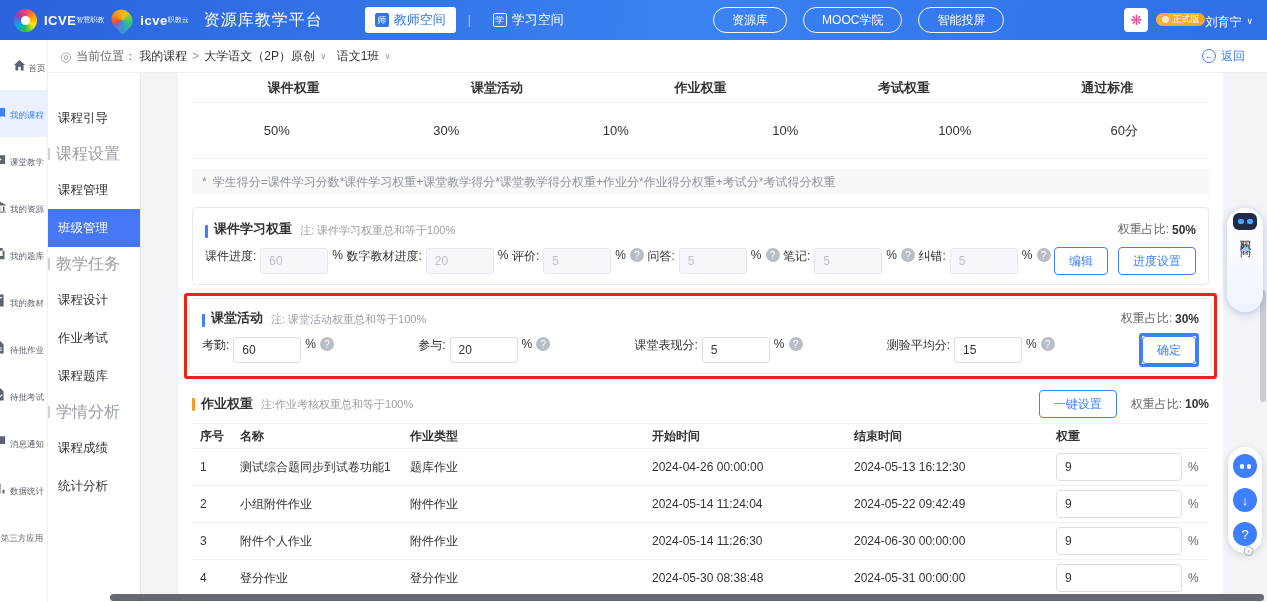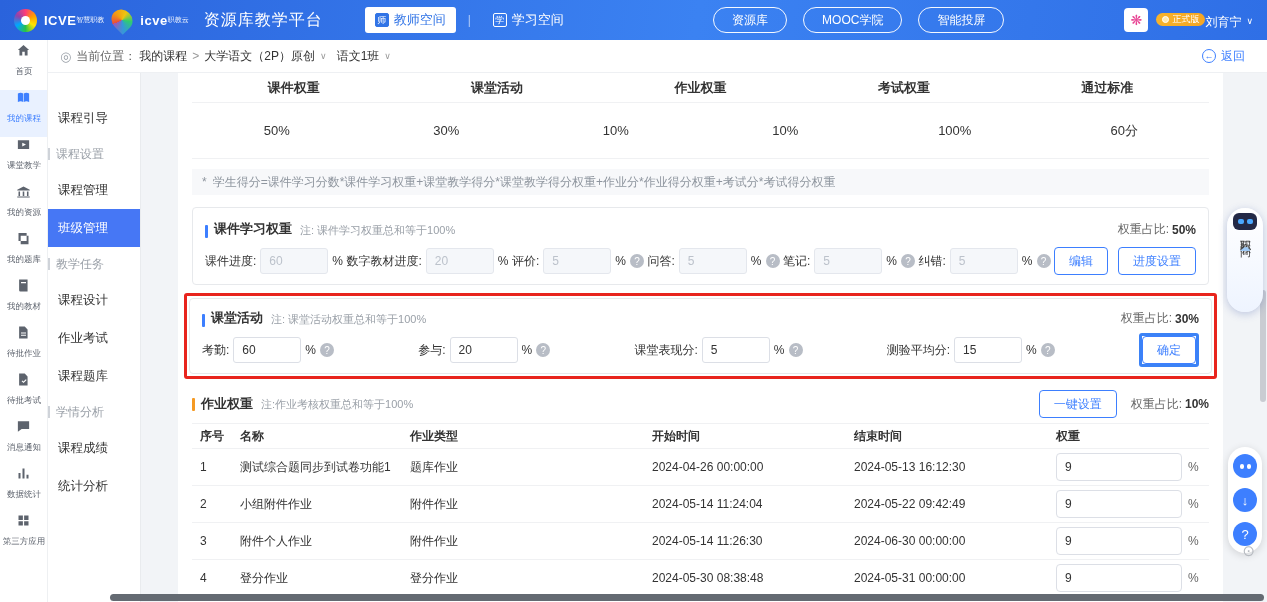--- a/index.html
+++ b/index.html
@@ -49,32 +49,32 @@
   .crumb-item{color:#333;margin:0 3px;cursor:pointer}
   .crumb-sep{color:#999;margin:0 2px}
   .crumb-chev{color:#999;font-size:9px;margin-left:2px}
   .back-link{margin-left:auto;color:#3d7fff;display:flex;align-items:center;gap:5px;cursor:pointer}
   .back-circ{width:14px;height:14px;border:1px solid #3d7fff;border-radius:50%;display:inline-flex;
     align-items:center;justify-content:center;font-size:9px}
 
   
   .rail{position:absolute;top:40px;left:0;bottom:0;width:48px;background:#fff;
     border-right:1px solid #eef0f2;z-index:6;padding-top:3px}
-  .rail-item{display:flex;flex-direction:column;align-items:center;justify-content:flex-start;
+  .rail-item{display:flex;flex-direction:row;align-items:center;justify-content:flex-end;
     height:47px;color:#5d636d;cursor:pointer}
   .rail-item svg{width:15px;height:15px;fill:currentColor}
   .rail-item .lbl{font-size:10px;margin-top:3px;transform:scale(.85);white-space:nowrap}
   .rail-item.active{color:#3d7fff;background:#e9f1ff}
 
   
   .submenu{position:absolute;top:73px;left:36px;bottom:0;width:105px;background:#fff;
     border-right:1px solid #e9ebee;padding-top:26px;z-index:5}
   .sub-item{height:38px;line-height:38px;padding-left:22px;font-size:12.5px;color:#333;cursor:pointer}
   .sub-item.active{background:#4677f5;color:#fff}
-  .sub-section{height:34px;display:flex;align-items:center;padding-left:12px;color:#9aa0a8;font-size:12px}
+  .sub-section{height:34px;display:flex;align-items:center;padding-left:12px;color:#9aa0a8;font-size:16px}
   .sub-section::before{content:"";width:2px;height:12px;background:#cfd3d9;margin-right:6px}
 
   
   .card{position:absolute;top:73px;left:178px;width:1045px;bottom:0;background:#fff;
     padding:0 14px;overflow:hidden;z-index:4}
   .sum-head{display:flex;height:30px;align-items:center;border-bottom:1px solid #f0f1f3}
   .sum-head .cell{flex:1;text-align:center;font-weight:bold;font-size:13px;color:#333}
   .sum-vals{display:flex;height:56px;align-items:center;border-bottom:1px solid #f0f1f3}
   .sum-vals .cell{flex:1;text-align:center;font-size:13px;color:#333}
   .formula{margin-top:10px;background:#f7f8fa;height:26px;display:flex;align-items:center;
@@ -84,21 +84,21 @@
   .sec-title-row{display:flex;align-items:flex-end;height:22px}
   .bar{width:3px;height:13px;background:#3d7fff;border-radius:1px;margin-right:6px}
   .bar.orange{background:#f59a23}
   .sec-title{font-weight:bold;font-size:13px;color:#333}
   .sec-note{color:#9aa0a8;font-size:11px;margin-left:8px}
   .share{margin-left:auto;color:#666;display:flex;align-items:center}
   .share b{color:#333;margin-left:3px}
   .fields-row{display:flex;align-items:center;margin-top:8px;min-height:30px}
   .fields-row.spread{justify-content:space-between}
   .f-sp{flex:1}
-  .field{display:flex;align-items:center;gap:4px;white-space:nowrap}
+  .field{display:flex;gap:4px;white-space:nowrap}
   .field label{color:#333}
   .field input{width:68px;height:26px;border:1px solid #dcdfe6;border-radius:3px;
     padding:0 8px;font-size:12px;color:#333;outline:none;background:#fff}
   .field input:disabled{background:#f5f7fa;border-color:#e4e7ed;color:#bcc2cb}
   .pct{color:#333}
   .help{width:14px;height:14px;border-radius:50%;background:#b8bdc6;color:#fff;font-size:10px;
     display:inline-flex;align-items:center;justify-content:center;cursor:pointer}
   .btn{display:inline-flex;align-items:center;justify-content:center;height:28px;padding:0 14px;
     border:1px solid #3d7fff;color:#3d7fff;background:#fff;border-radius:4px;font-size:12px;cursor:pointer}
   .btn-group{display:flex;gap:10px}

